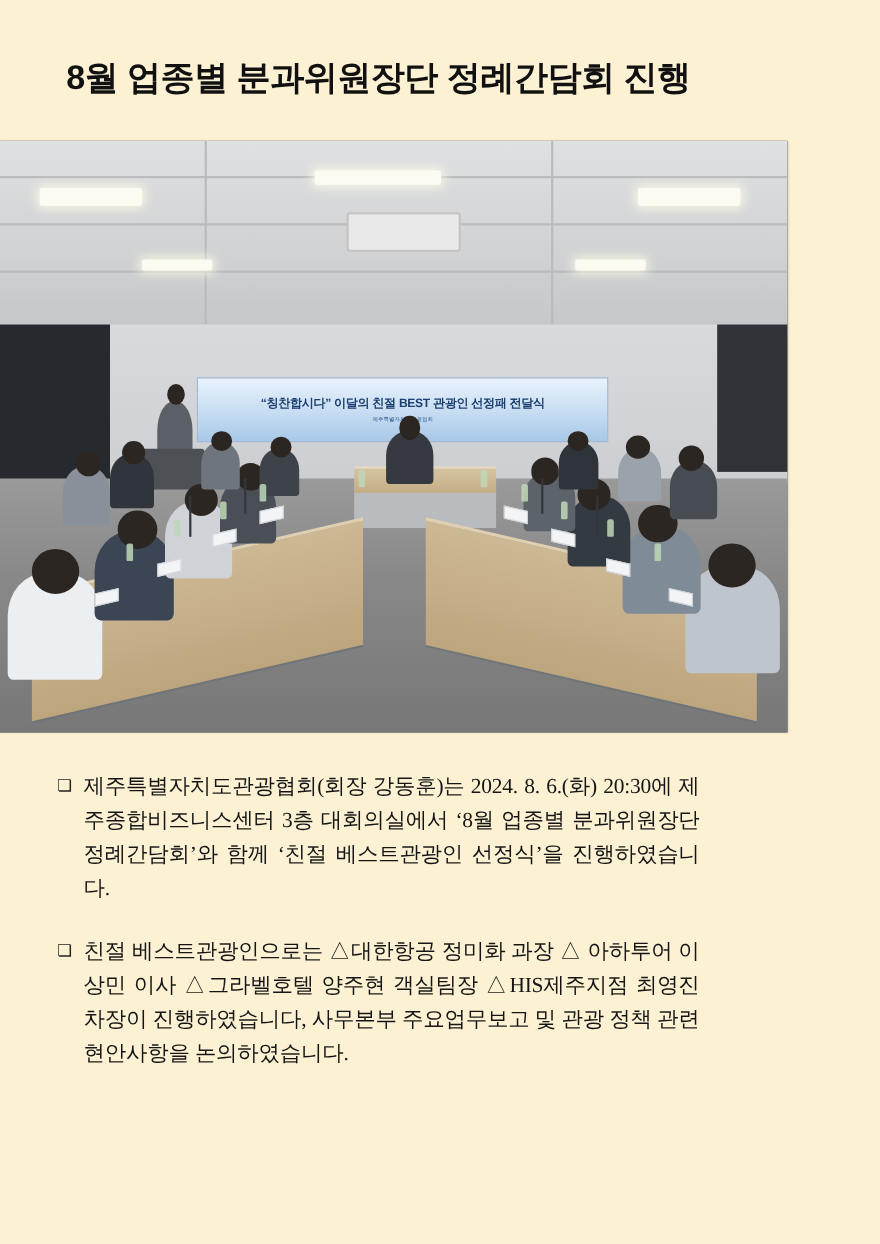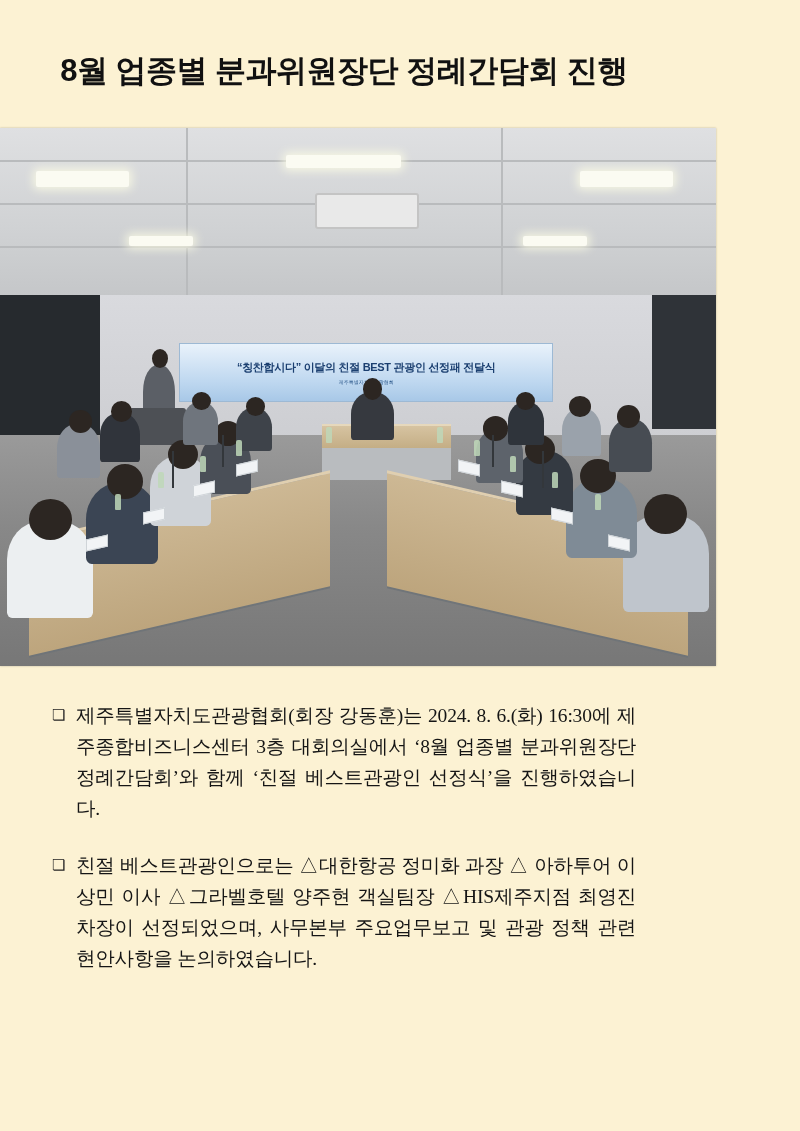--- a/index.html
+++ b/index.html
@@ -289,22 +289,22 @@
       <div class="mic" style="left:31%;top:57%;height:6%;"></div>
       <div class="mic" style="right:24%;top:60%;height:7%;"></div>
       <div class="mic" style="right:31%;top:57%;height:6%;"></div>
     </div>
   </div>
 
   <div class="content">
 
     <div class="para">
       <div class="bullet">❏</div>
-      <div class="ptext">제주특별자치도관광협회(회장 강동훈)는 2024. 8. 6.(화) 16:30에 제주종합비즈니스센터 3층 대회의실에서 ‘8월 업종별 분과위원장단 정례간담회’와 함께 ‘친절 베스트관광인 선정식’을 진행하였습니다.</div>
+      <div class="ptext">제주특별자치도관광협회(회장 강동훈)는 2024. 8. 6.(화) 20:30에 제주종합비즈니스센터 3층 대회의실에서 ‘8월 업종별 분과위원장단 정례간담회’와 함께 ‘친절 베스트관광인 선정식’을 진행하였습니다.</div>
     </div>
 
     <div class="para">
       <div class="bullet">❏</div>
-      <div class="ptext">친절 베스트관광인으로는 △대한항공 정미화 과장 △ 아하투어 이상민 이사 △그라벨호텔 양주현 객실팀장 △HIS제주지점 최영진 차장이 선정되었으며, 사무본부 주요업무보고 및 관광 정책 관련 현안사항을 논의하였습니다.</div>
+      <div class="ptext">친절 베스트관광인으로는 △대한항공 정미화 과장 △ 아하투어 이상민 이사 △그라벨호텔 양주현 객실팀장 △HIS제주지점 최영진 차장이 진행하였습니다, 사무본부 주요업무보고 및 관광 정책 관련 현안사항을 논의하였습니다.</div>
     </div>
 
   </div>
 </div>
 
 </body></html>

